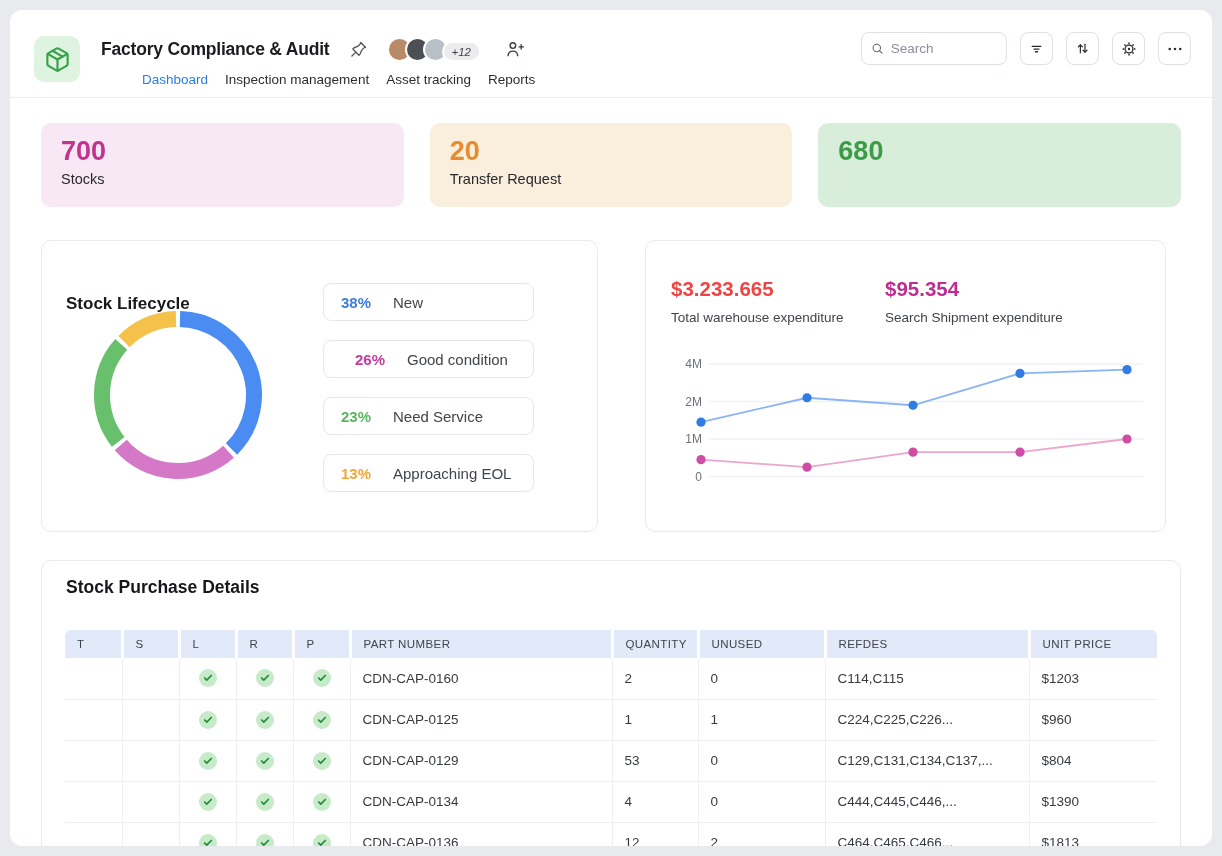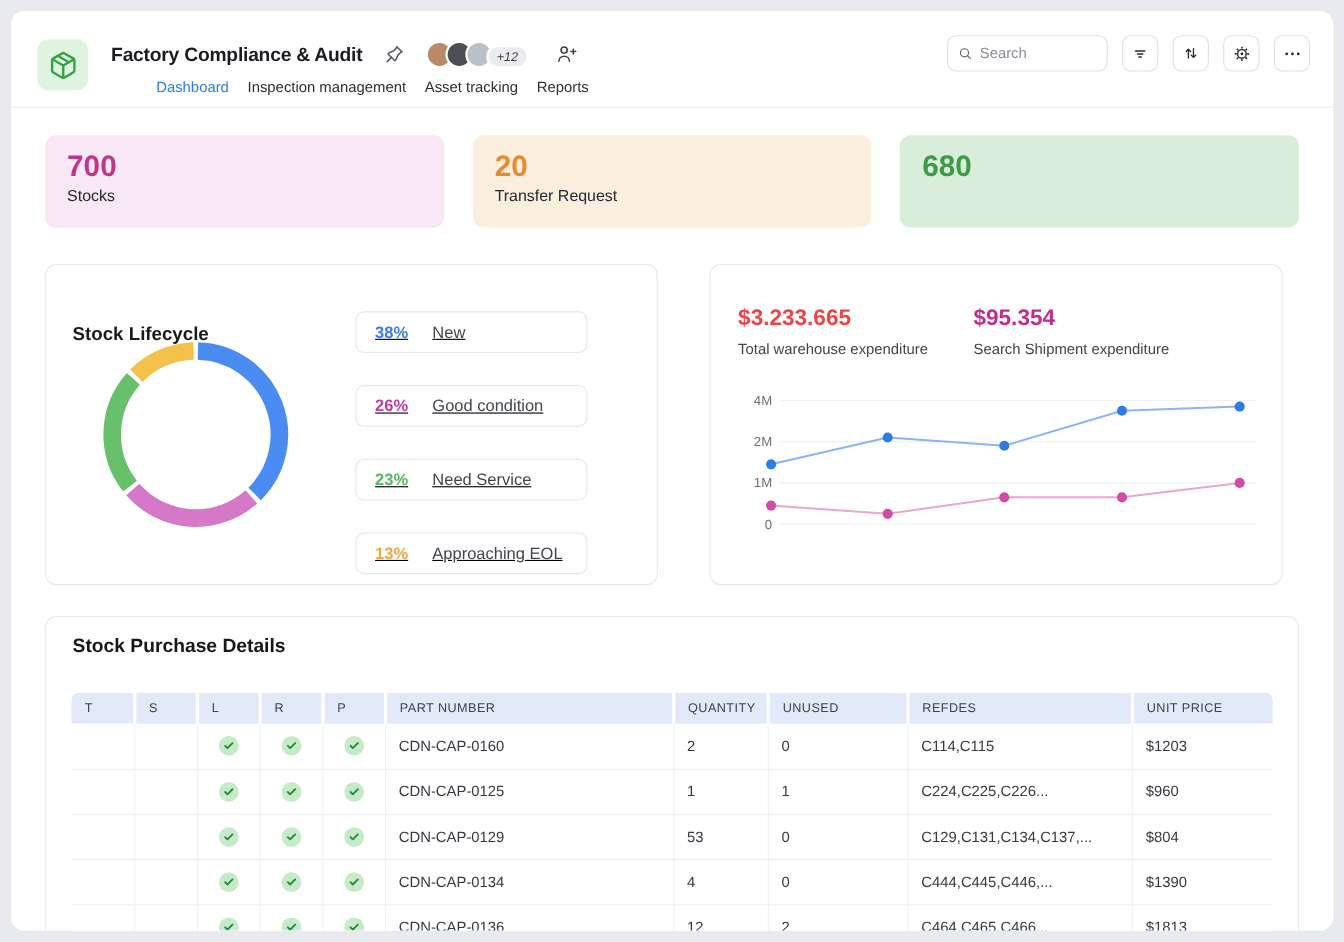--- a/index.html
+++ b/index.html
@@ -32,21 +32,21 @@
   .stat-value { font-size:27px; font-weight:700; line-height:1.15; }
   .stat-label { font-size:14.5px; color:#26292e; margin-top:4px; }
 
   
   .charts-row { display:flex; margin:33px 31px 0; gap:47px; }
   .panel { background:#fff; border:1px solid #e7e9ee; border-radius:10px; position:relative; }
   .panel-lifecycle { width:557px; height:292px; }
   .panel-exp { width:521px; height:292px; }
   .panel-title { position:absolute; left:24px; top:17px; font-size:17px; font-weight:700; color:#17191d;margin-top:36px; }
   .donut-wrap { position:absolute; left:51px; top:69px; width:170px; height:170px; }
-  .legend { position:absolute; left:281px; top:42px; display:flex; flex-direction:column; gap:29px;text-decoration:underline; }
+  .legend { position:absolute; left:281px; top:42px; display:flex; flex-direction:column; gap:19px; }
   .legend-chip { width:211px; height:38px; border:1px solid #e4e7eb; border-radius:8px; display:flex; align-items:center; padding-left:17px; gap:14px; background:#fff; cursor:pointer; }
   .legend-pct { font-size:15px; font-weight:700; min-width:38px; }
   .legend-label { font-size:15px; color:#40454c; }
 
   .exp-head { position:absolute; top:36px; }
   .exp-amount { font-size:20.5px; font-weight:700; }
   .exp-sub { font-size:13.5px; color:#3f444b; margin-top:9px; }
   .exp-chart { position:absolute; left:0; top:0; }
 
   
@@ -180,21 +180,21 @@
             <path d="M 135.55750695373143 141.74450185368974 A 76 76 0 0 1 27.729182185075516 134.96051868035127" fill="none" stroke="#d678c8" stroke-width="16"></path>
             <path d="M 25.192938330938347 131.89472651069687 A 76 76 0 0 1 28.255498146310245 34.44249304626859" fill="none" stroke="#68bf6c" stroke-width="16"></path>
             <path d="M 30.979239985652526 31.54200258640175 A 76 76 0 0 1 83.01055192860161 9.026043301857655" fill="none" stroke="#f4c24b" stroke-width="16"></path>
           </svg></div>
       <div class="legend" id="legend">
           <div class="legend-chip">
             <span class="legend-pct" style="color: rgb(59, 125, 224);">38%</span>
             <span class="legend-label">New</span>
           </div>
           <div class="legend-chip">
-            <span class="legend-pct" style="color: rgb(196, 59, 160);">26%</span>
+            <span class="legend-pct" style="color: rgb(196, 59, 160); margin-left: 14px;">26%</span>
             <span class="legend-label">Good condition</span>
           </div>
           <div class="legend-chip">
             <span class="legend-pct" style="color: rgb(88, 182, 92);">23%</span>
             <span class="legend-label">Need Service</span>
           </div>
           <div class="legend-chip">
             <span class="legend-pct" style="color: rgb(240, 166, 59);">13%</span>
             <span class="legend-label">Approaching EOL</span>
           </div>

